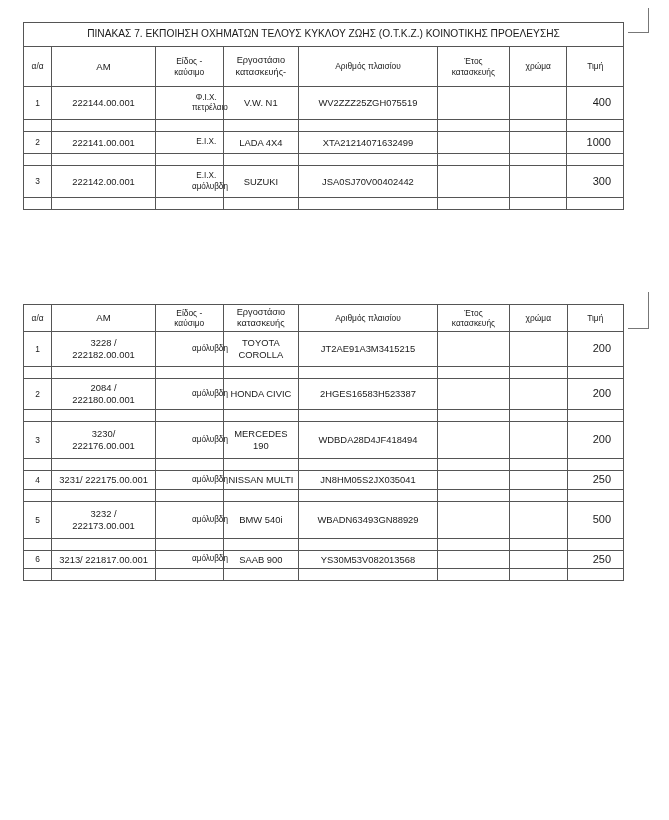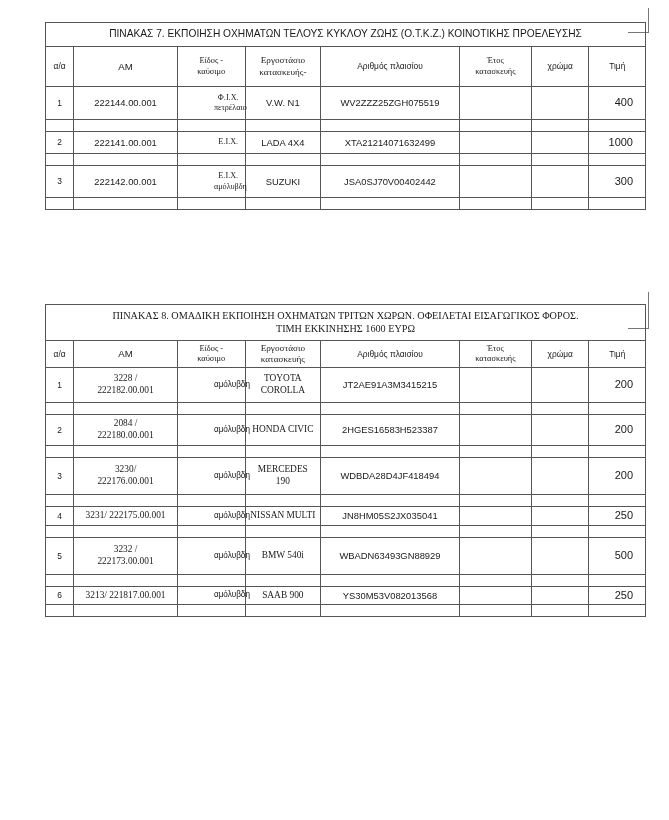--- a/index.html
+++ b/index.html
@@ -1,32 +1,32 @@
 <!DOCTYPE html>
 <html><head>
 <meta charset="utf-8">
 <style>
   html, body { margin: 0; padding: 0; background: #ffffff; }
   body { width: 669px; height: 820px; position: relative; overflow: hidden;
          font-family: "Liberation Sans", "DejaVu Sans", sans-serif; color: #1a1a1a; }
-  .tbl { position: absolute; left: 45px; width: 601px; border-collapse: collapse;
+  .tbl { position: absolute; left: 23px; width: 601px; border-collapse: collapse;
          table-layout: fixed; font-size: 8.6px; border-radius: 22px; }
   .tbl td { border: 1px solid #555; text-align: center; vertical-align: middle;
             padding: 0 2px; line-height: 1.25; }
   .tbl .title { font-size: 10.2px; text-align: center; padding: 2px 4px; }
   .tbl .hdr td { font-size: 8.4px; }
   .tbl .note { text-align: left; font-weight: bold; font-size: 10.2px; padding: 6px 4px;
                line-height: 1.55; }
   .tbl td.price { text-align: right; padding-right: 12px; font-size: 11px; }
   .tbl td.am, .tbl td.vin, .tbl td.make { font-size: 9.4px; }
   .tbl td.idx { font-size: 8.4px; }
   .tbl td.small { font-size: 8.2px; padding-left: 36px; }
   .tbl tr.blank td { height: 11px; }
   .edge { position: absolute; border-right: 1px solid #777; border-bottom: 1px solid #777; }
-  .pre { white-space: pre-line; font-family: Liberation Serif, serif; }
+  .pre { white-space: pre-line; }
 </style>
 </head>
 <body>
 
 <div class="edge" style="left:628px; top:8px; width:20px; height:24px;"></div>
 <div class="edge" style="left:628px; top:292px; width:20px; height:36px;"></div>
 
 <table class="tbl" style="top:22px;">
   <colgroup>
     <col style="width:25px">
@@ -129,24 +129,20 @@
     <col style="width:25px">
       <col style="width:92px">
       <col style="width:60px">
       <col style="width:67px">
     <col style="width:123px">
       <col style="width:64px">
       <col style="width:51px">
       <col style="width:50px">
   </colgroup>
   <tbody>
-      <tr style="height:36px">
-    <td colspan="8" class="title pre">ΠΙΝΑΚΑΣ 8.  ΟΜΑΔΙΚΗ ΕΚΠΟΙΗΣΗ ΟΧΗΜΑΤΩΝ ΤΡΙΤΩΝ ΧΩΡΩΝ. ΟΦΕΙΛΕΤΑΙ ΕΙΣΑΓΩΓΙΚΟΣ ΦΟΡΟΣ.
-ΤΙΜΗ ΕΚΚΙΝΗΣΗΣ 1600 ΕΥΡΩ</td>
-  </tr>
   <tr class="hdr" style="height:27px">
     <td>α/α</td>
     <td style="font-size:9.6px">ΑΜ</td>
     <td class="pre">Είδος -
 καύσιμο</td>
     <td class="pre" style="font-size:9.2px">Εργοστάσιο
 κατασκευής</td>
     <td>Αριθμός πλαισίου</td>
     <td class="pre">Έτος
 κατασκευής</td>

